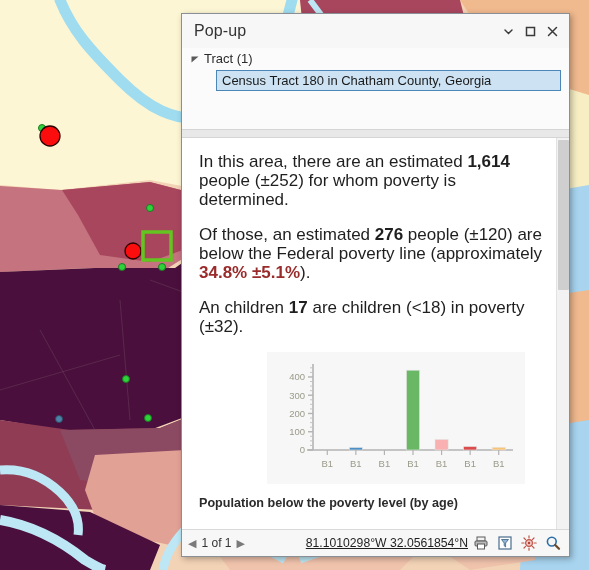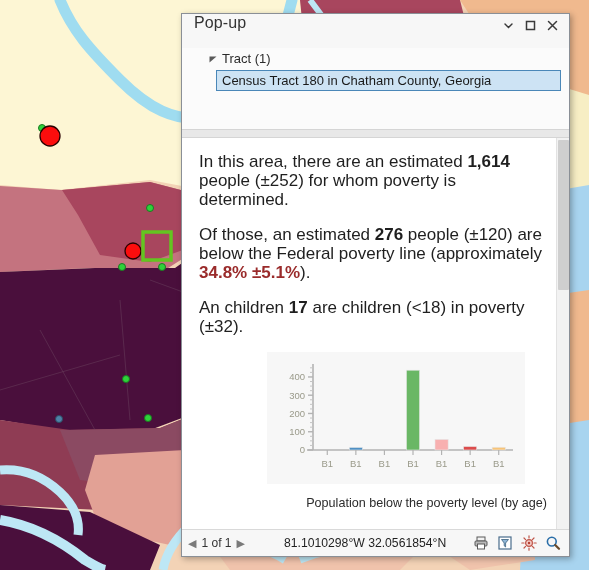--- a/index.html
+++ b/index.html
@@ -30,20 +30,21 @@
     display: flex;
     flex-direction: column;
     overflow: hidden;
   }
 
   
   .titlebar {
     height: 34px;
     background: #f7f7f7;
     display: flex;
+    align-items: center;
     padding: 0 6px 0 12px;
     flex: none;
   }
   .titlebar-title {
     font-size: 16px;
     color: #333333;
     flex: 1;
     letter-spacing: 0.1px;
   }
   .win-btn {
@@ -58,21 +59,21 @@
   .tree-area {
     flex: none;
     background: #fbfbfb;
     padding: 2px 0 10px 0;
     height: 81px;
     position: relative;
   }
   .tree-node {
     display: flex;
     align-items: center;
-    padding: 1px 0 1px 24px;
+    padding: 1px 0 1px 6px;
     font-size: 13px;
     color: #2b2b2b;
   }
   .tri {
     width: 14px; height: 14px;
     display: flex; align-items: center; justify-content: center;
     margin-right: 2px;
   }
   .tree-child {
     margin: 3px 8px 0 34px;
@@ -128,24 +129,25 @@
   
   .chart-wrap {
     margin: 6px 0 0 0;
     background: #f7f7f7;
     padding: 8px 6px 4px 6px;
     width: 258px;
     margin-left: 68px;
   }
   .chart-svg { display: block; }
   .chart-caption {
-    text-align: right;
+    text-align: left;
     font-size: 12.6px;
     color: #2b2b2b;
     margin: 12px 0 0 0;
+    font-weight: bold;
   }
 
   
   .vscroll {
     position: absolute;
     right: 0; top: 0;
     width: 13px; height: 100%;
     background: #f2f2f2;
     border-left: 1px solid #e2e2e2;
   }
@@ -170,24 +172,25 @@
   }
   .pager {
     display: flex; align-items: center;
     font-size: 12px; color: #333;
     gap: 5px;
     min-width: 92px;
   }
   .pager-arrow { color: #7a7a7a; font-size: 11px; cursor: pointer; }
   .coord-box {
     flex: 1;
-    text-align: left;
+    text-align: right;
     font-size: 12.2px;
     color: #1f1f1f;
     white-space: nowrap;
+    text-decoration: underline;
   }
   .sb-icons { display: flex; align-items: center; gap: 7px; padding-right: 2px; }
   .sb-icon { width: 17px; height: 17px; display:flex; align-items:center; justify-content:center; cursor: pointer; }
   .sb-icon svg { display: block; }
 </style>
 </head>
 <body>
 
 <div id="map-canvas">
 <svg id="map-svg" viewBox="0 0 589 570">

